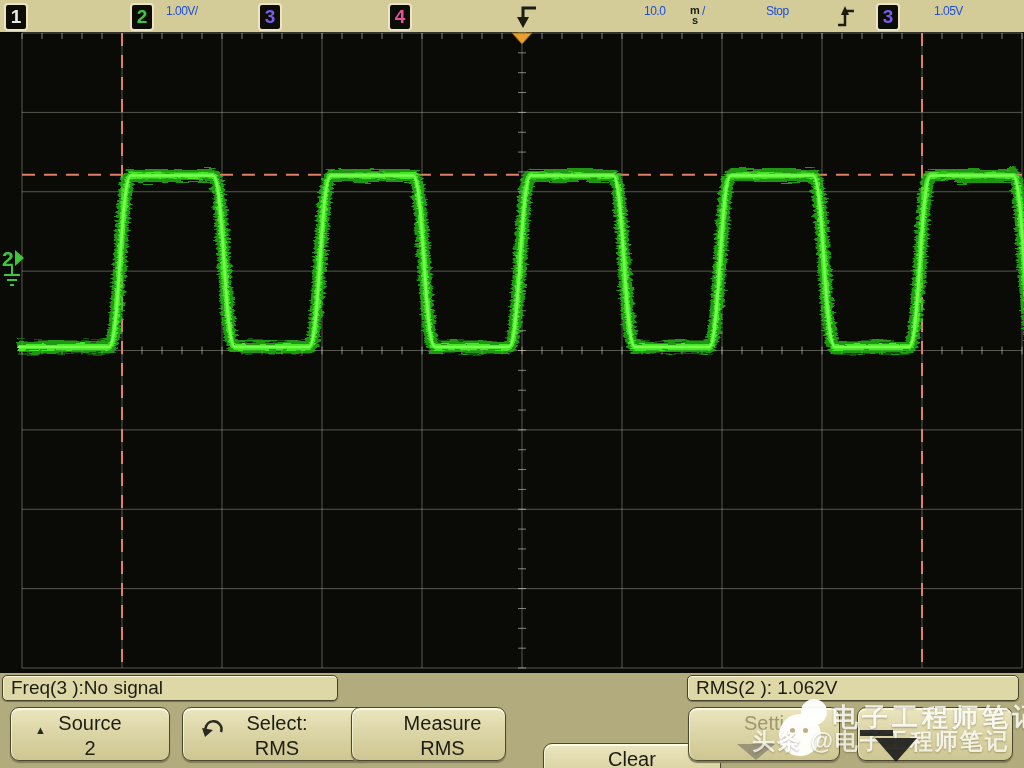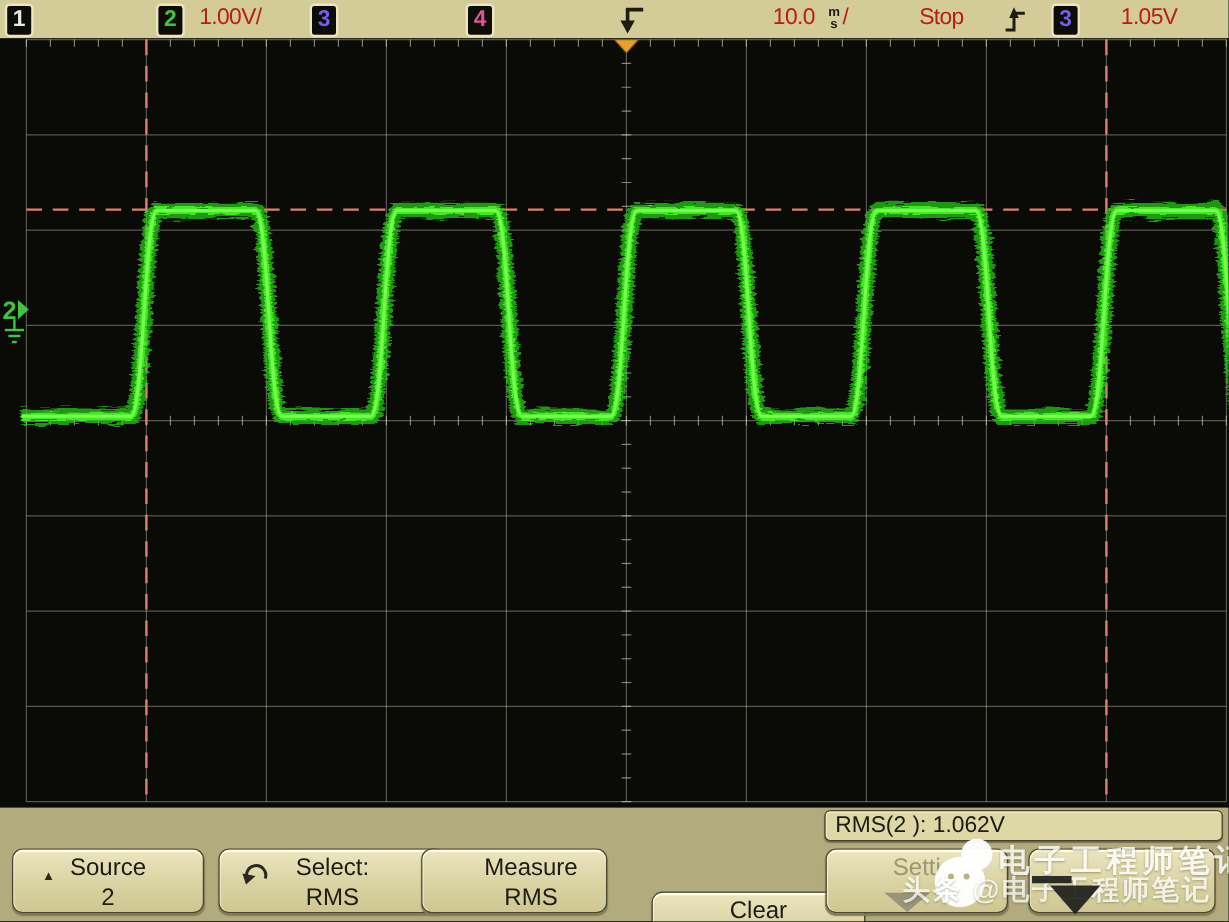--- a/index.html
+++ b/index.html
@@ -4,21 +4,21 @@
 <style>
   html,body{margin:0;padding:0;background:#222;}
   #stage{position:relative;width:1024px;height:768px;overflow:hidden;
          font-family:"Liberation Sans",sans-serif;background:#0a0a06;
          -webkit-font-smoothing:antialiased;}
   
   #topbar{position:absolute;left:0;top:0;width:1024px;height:32px;background:#d3cc98;}
   .badge{position:absolute;top:3px;width:20px;height:24px;background:#0d0d08;
          border:2px solid #ece5c0;border-radius:4px;font-size:19px;font-weight:bold;
          text-align:center;line-height:24px;}
-  .tb-text{position:absolute;top:4px;font-size:19px;color:#b91c1c;letter-spacing:-0.5px;white-space:nowrap;}
+  .tb-text{position:absolute;top:4px;font-size:12px;color:#1d4ed8;letter-spacing:-0.5px;white-space:nowrap;}
   .unit-stack{position:absolute;top:5px;width:12px;font-size:11px;line-height:10px;
               color:#1c1c12;text-align:center;font-weight:bold;}
   
   #screen{position:absolute;left:0;top:32px;width:1024px;height:641px;background:#0a0a06;}
   
   #bottom{position:absolute;left:0;top:673px;width:1024px;height:95px;background:#b2ab7d;}
   .statusbox{position:absolute;top:2px;height:24px;background:#ded7a6;
              border:1px solid #45422e;border-radius:5px;
              box-shadow:inset 0 1px 0 #fff9dd,inset 1px 0 0 #fff9ddaa,0 1px 1px #77714e;
              font-size:19px;color:#1d1c12;line-height:24px;padding:0 8px;white-space:nowrap;}
@@ -268,20 +268,21 @@
           <line x1="12" y1="234" x2="12" y2="243"></line>
           <line x1="4" y1="243" x2="20" y2="243"></line>
           <line x1="7" y1="248" x2="17" y2="248"></line>
           <line x1="10" y1="253" x2="14" y2="253"></line>
         </g>
       </g>
     </svg>
   </div>
 
   <div id="bottom">
+    <div class="statusbox" style="left:2px;width:318px;">Freq(3 ):No signal</div>
     <div class="statusbox" style="left:687px;width:314px;">RMS(2 ): 1.062V</div>
 
     <div class="softkey" style="left:10px;width:160px;">
       <span class="sk-icon-up">▲</span>
       <span>Source</span>
       <span class="l2">2</span>
     </div>
 
     <div class="softkey" style="left:182px;width:190px;">
       <svg class="sk-knob" width="26" height="24">

